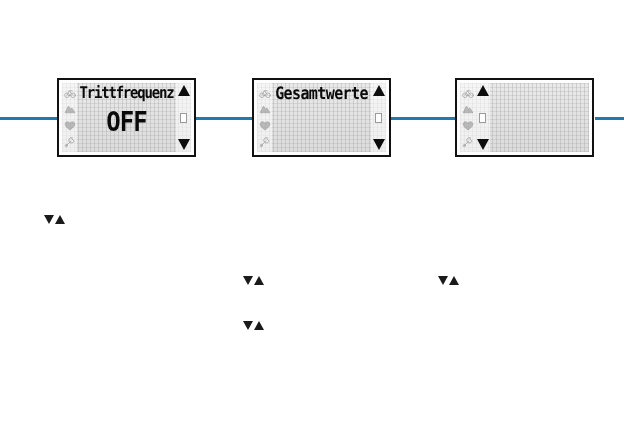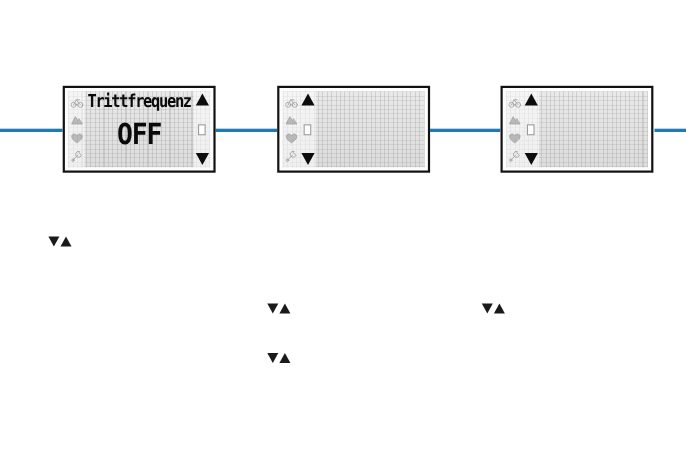--- a/index.html
+++ b/index.html
@@ -236,20 +236,24 @@
             </svg>
           </span>
           <span class="rail-icon">
             <svg viewBox="0 0 16 16" width="12" height="12">
               <path d="M10.8 2.2 a3.6 3.6 0 1 0 2.6 4.6 l-2.6 -2.6 z" stroke="#404040" stroke-width="1.1" fill="none" stroke-linecap="round" stroke-linejoin="round"></path>
               <path d="M9.2 6.6 L3.0 12.9" stroke="#404040" stroke-width="1.1" fill="none" stroke-linecap="round" stroke-linejoin="round"></path>
               <circle cx="3.1" cy="12.8" r="1.5" stroke="#404040" stroke-width="1.1" fill="none" stroke-linecap="round" stroke-linejoin="round"></circle>
             </svg>
           </span>
         </div>
+        <div class="lcd-screen">
+          <div class="lcd-title">Gesamtwerte</div>
+          <div class="lcd-value empty"></div>
+        </div>
         <div class="scroll-rail">
           <div class="tri-up"></div>
           <div class="scroll-thumb"></div>
           <div class="tri-down"></div>
         </div>
       </div>
     </div>
     <div class="lcd" style="left: 455px;">
       <div class="lcd-inner">
         <div class="icon-rail">

